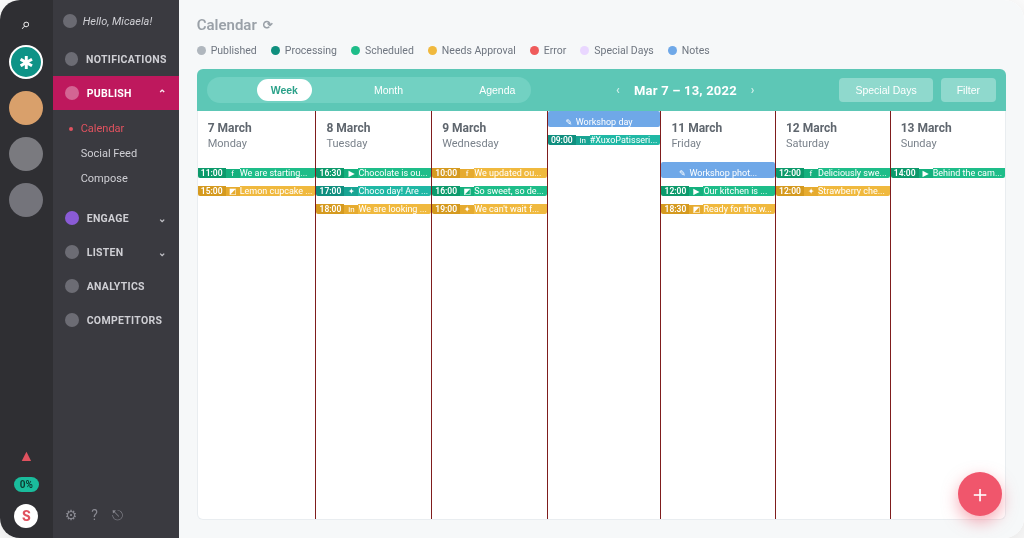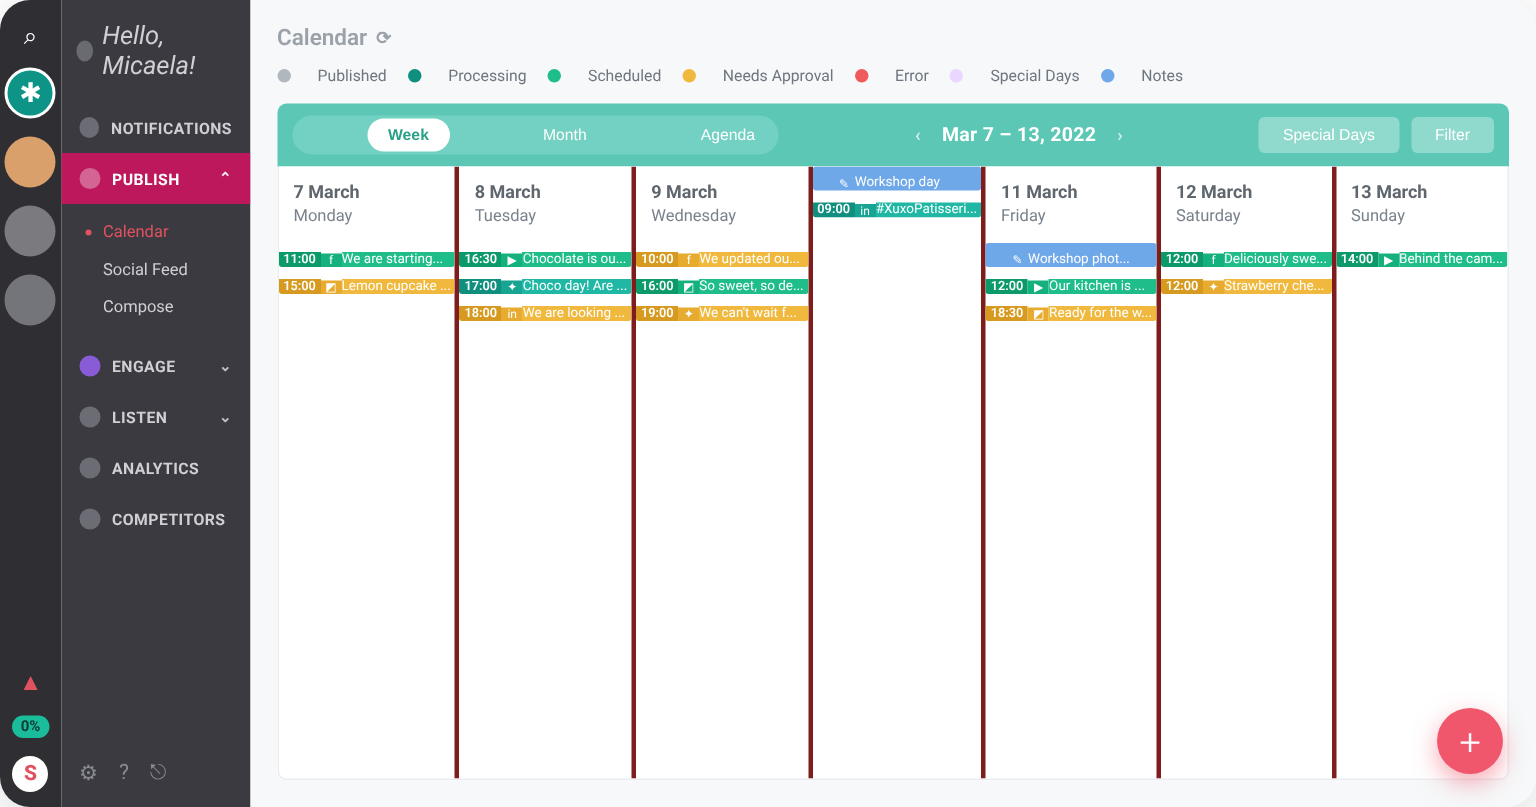--- a/index.html
+++ b/index.html
@@ -17,52 +17,52 @@
   .av-gray2 { background:#74747b;}
   .rail-spacer { flex:1; }
   .rail-alert { color:#e0525f; font-size:16px;}
   .rail-pill  { background:#1abc9c; color:#0d3b33; font-size:10px; font-weight:700; padding:2px 6px; border-radius:10px;}
   .rail-s     { width:24px; height:24px; border-radius:50%; background:#fff; color:#e0525f; font-weight:800; display:flex; align-items:center; justify-content:center; font-size:14px;}
 
   
   .sidebar { width:126px; background:#3a3a40; display:flex; flex-direction:column; color:#cfcfd4; font-size:11px;}
   .greeting { display:flex; align-items:center; gap:6px; padding:14px 10px; font-style:italic;}
   .greet-ico { width:14px; height:14px; border-radius:50%; background:#6a6a72;}
-  .greeting span { color:#cfcfd4; font-size:17px;}
+  .greeting span { color:#cfcfd4; font-size:11px;}
   .side-item { display:flex; align-items:center; gap:8px; padding:10px 12px; text-transform:uppercase; font-weight:700; font-size:10.5px; letter-spacing:.3px; cursor:pointer;}
   .side-item .ico { width:14px; height:14px; border-radius:50%; background:#6c6c74; display:inline-block;}
   .side-item.red { background:#be185d; color:#fff;}
   .side-item.red .ico { background:#ffffff55;}
   .chev { margin-left:auto; font-size:10px; opacity:.9;}
   .sub-list { padding:6px 0 10px;}
   .sub-item { padding:6px 12px 6px 28px; font-size:11px; cursor:pointer; position:relative;}
   .sub-item.active { color:#e0525f;}
   .sub-item.active::before{ content:""; position:absolute; left:16px; top:50%; width:4px; height:4px; background:#e0525f; border-radius:50%; transform:translateY(-50%);}
   .side-footer { margin-top:auto; display:flex; gap:14px; padding:10px 12px 14px; color:#8a8a92; font-size:14px;}
   .side-footer span { cursor:pointer; }
 
   
   .main { flex:1; background:#f6f8f9; padding:16px 18px 18px; position:relative; display:flex; flex-direction:column;}
   .page-title { color:#9aa1a8; font-size:15px; font-weight:600; display:flex; align-items:center; gap:6px; }
   .refresh { font-size:12px; color:#9aa1a8;}
   .legend { display:flex; gap:14px; margin:10px 0 12px; font-size:10.5px; color:#6f7680;}
-  .leg { display:flex; align-items:center; gap:18px;}
+  .leg { display:flex; align-items:center; gap:5px;}
   .dot { width:9px; height:9px; border-radius:50%;}
 
   .toolbar { background:#5dc7b6; border-radius:6px 6px 0 0; padding:8px 10px; display:flex; align-items:center; gap:8px; color:#fff;}
   .seg { display:flex; background:#72d1c2; border-radius:14px; padding:2px;}
   .seg button { border:none; background:transparent; color:#fff; font-size:10.5px; padding:5px 14px; border-radius:12px; cursor:pointer;margin-left:48px;}
   .seg button.active { background:#fff; color:#2aa189; font-weight:600;}
   .daterange { flex:1; text-align:center; font-weight:700; font-size:13px; letter-spacing:.2px; display:flex; align-items:center; justify-content:center; gap:10px;}
   .nav-arrow{ color:#ffffffb0; font-size:12px; cursor:pointer; padding:0 4px;}
   .ghost-btn { background:#8fd9cd; border:none; color:#fff; font-size:10.5px; padding:6px 16px; border-radius:4px; cursor:pointer;}
 
   .grid-wrap { flex:1; background:#fff; border:1px solid #e9edf0; border-top:none; border-radius:0 0 6px 6px; overflow:hidden;}
   .cal-grid { display:grid; grid-template-columns:repeat(7,1fr); height:100%;}
-  .day-col { border-right:3px solid #7f1d1d; display:flex; flex-direction:column;}
+  .day-col { border-right:1px solid #7f1d1d; display:flex; flex-direction:column;}
   .day-col:last-child{ border-right:none;}
   .day-head { padding:10px 10px 12px; color:#7a828b;}
   .day-head .date { font-size:12px; font-weight:700; color:#5f666e;}
   .day-head .dow  { font-size:11px; margin-top:2px;}
   .events { display:flex; flex-direction:column; gap:2px; padding:0 0 6px;}
   .ev { display:flex; align-items:flex-end; height:16px; font-size:9px; color:#fff; overflow:hidden; border-radius:2px;}
   .ev .t  { width:28px; text-align:center; padding:0 2px; font-weight:600; font-size:8.5px;}
   .ev .ic { width:14px; display:flex; align-items:center; justify-content:center; font-size:8px;}
   .ev .tx { flex:1; white-space:nowrap; overflow:hidden; text-overflow:ellipsis; padding-right:3px;}
   .s-green  .t{background:#0c9a6b;} .s-green  .ic{background:#14b07d;} .s-green  .tx{background:#1ebd89;}

